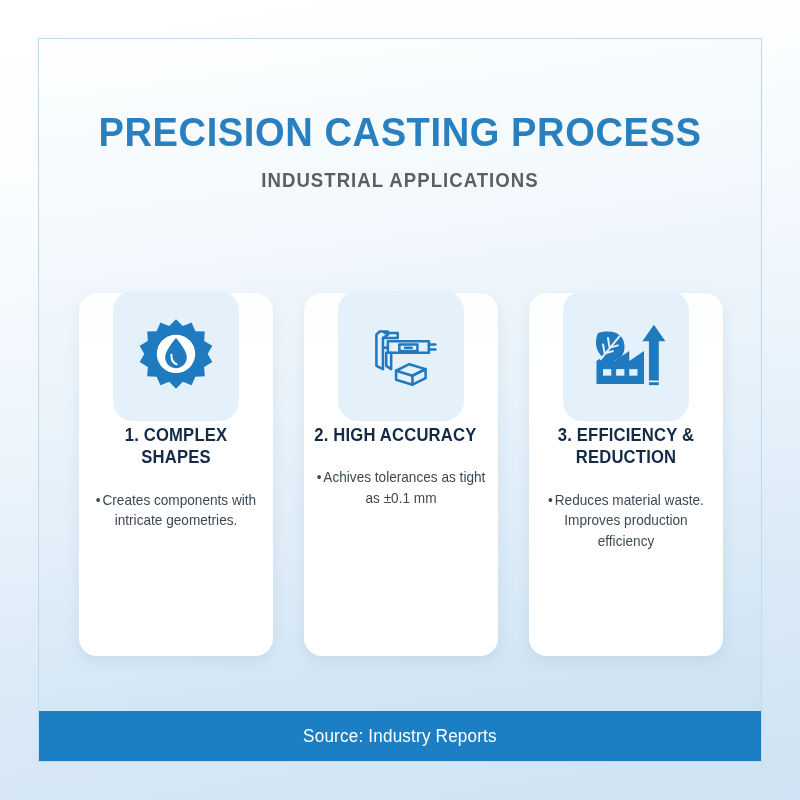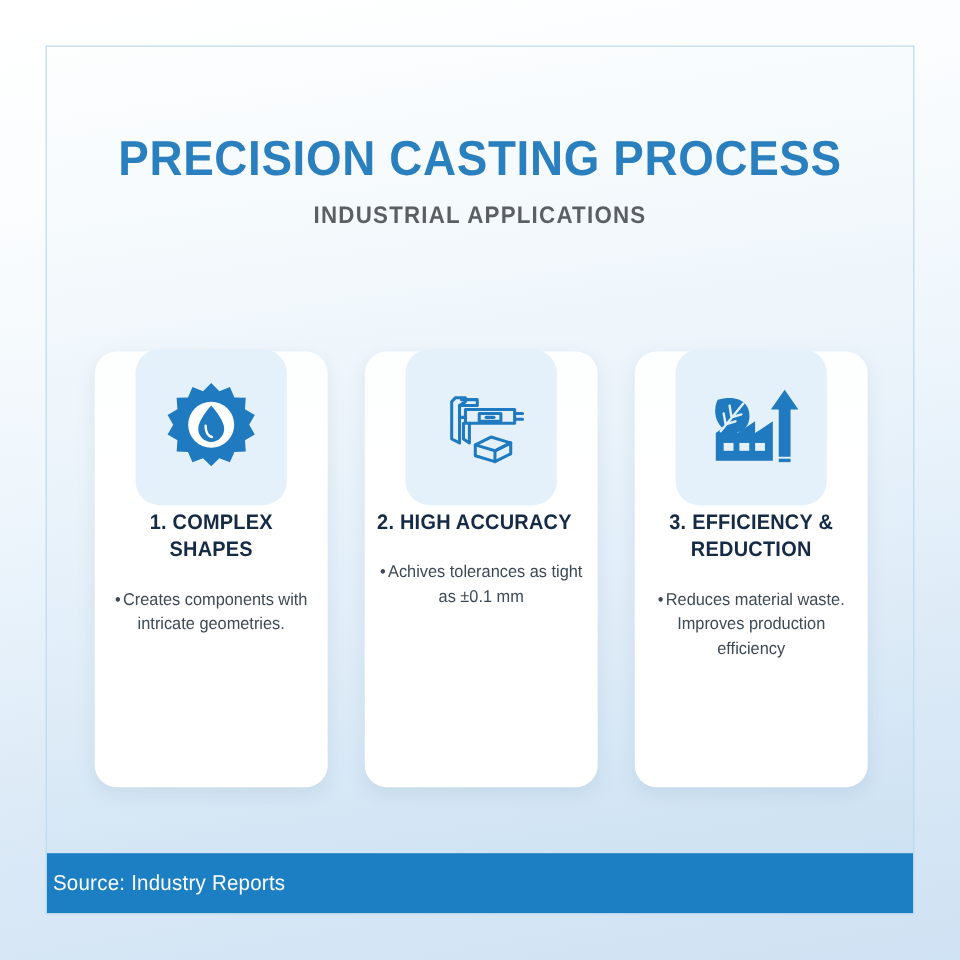--- a/index.html
+++ b/index.html
@@ -144,21 +144,21 @@
   
   #footer {
     position: absolute;
     left: 0;
     bottom: 0;
     width: 100%;
     height: 50px;
     background: #1c7fc3;
     display: flex;
     align-items: center;
-    justify-content: flex-start;
+    justify-content: center;
   }
 
   #footer-text {
     font-family: "Liberation Sans Narrow", "Liberation Sans", sans-serif;
     font-size: 18px;
     color: #ffffff;
     letter-spacing: 0.2px;
     transform: scaleX(0.95);
   }
 </style>

